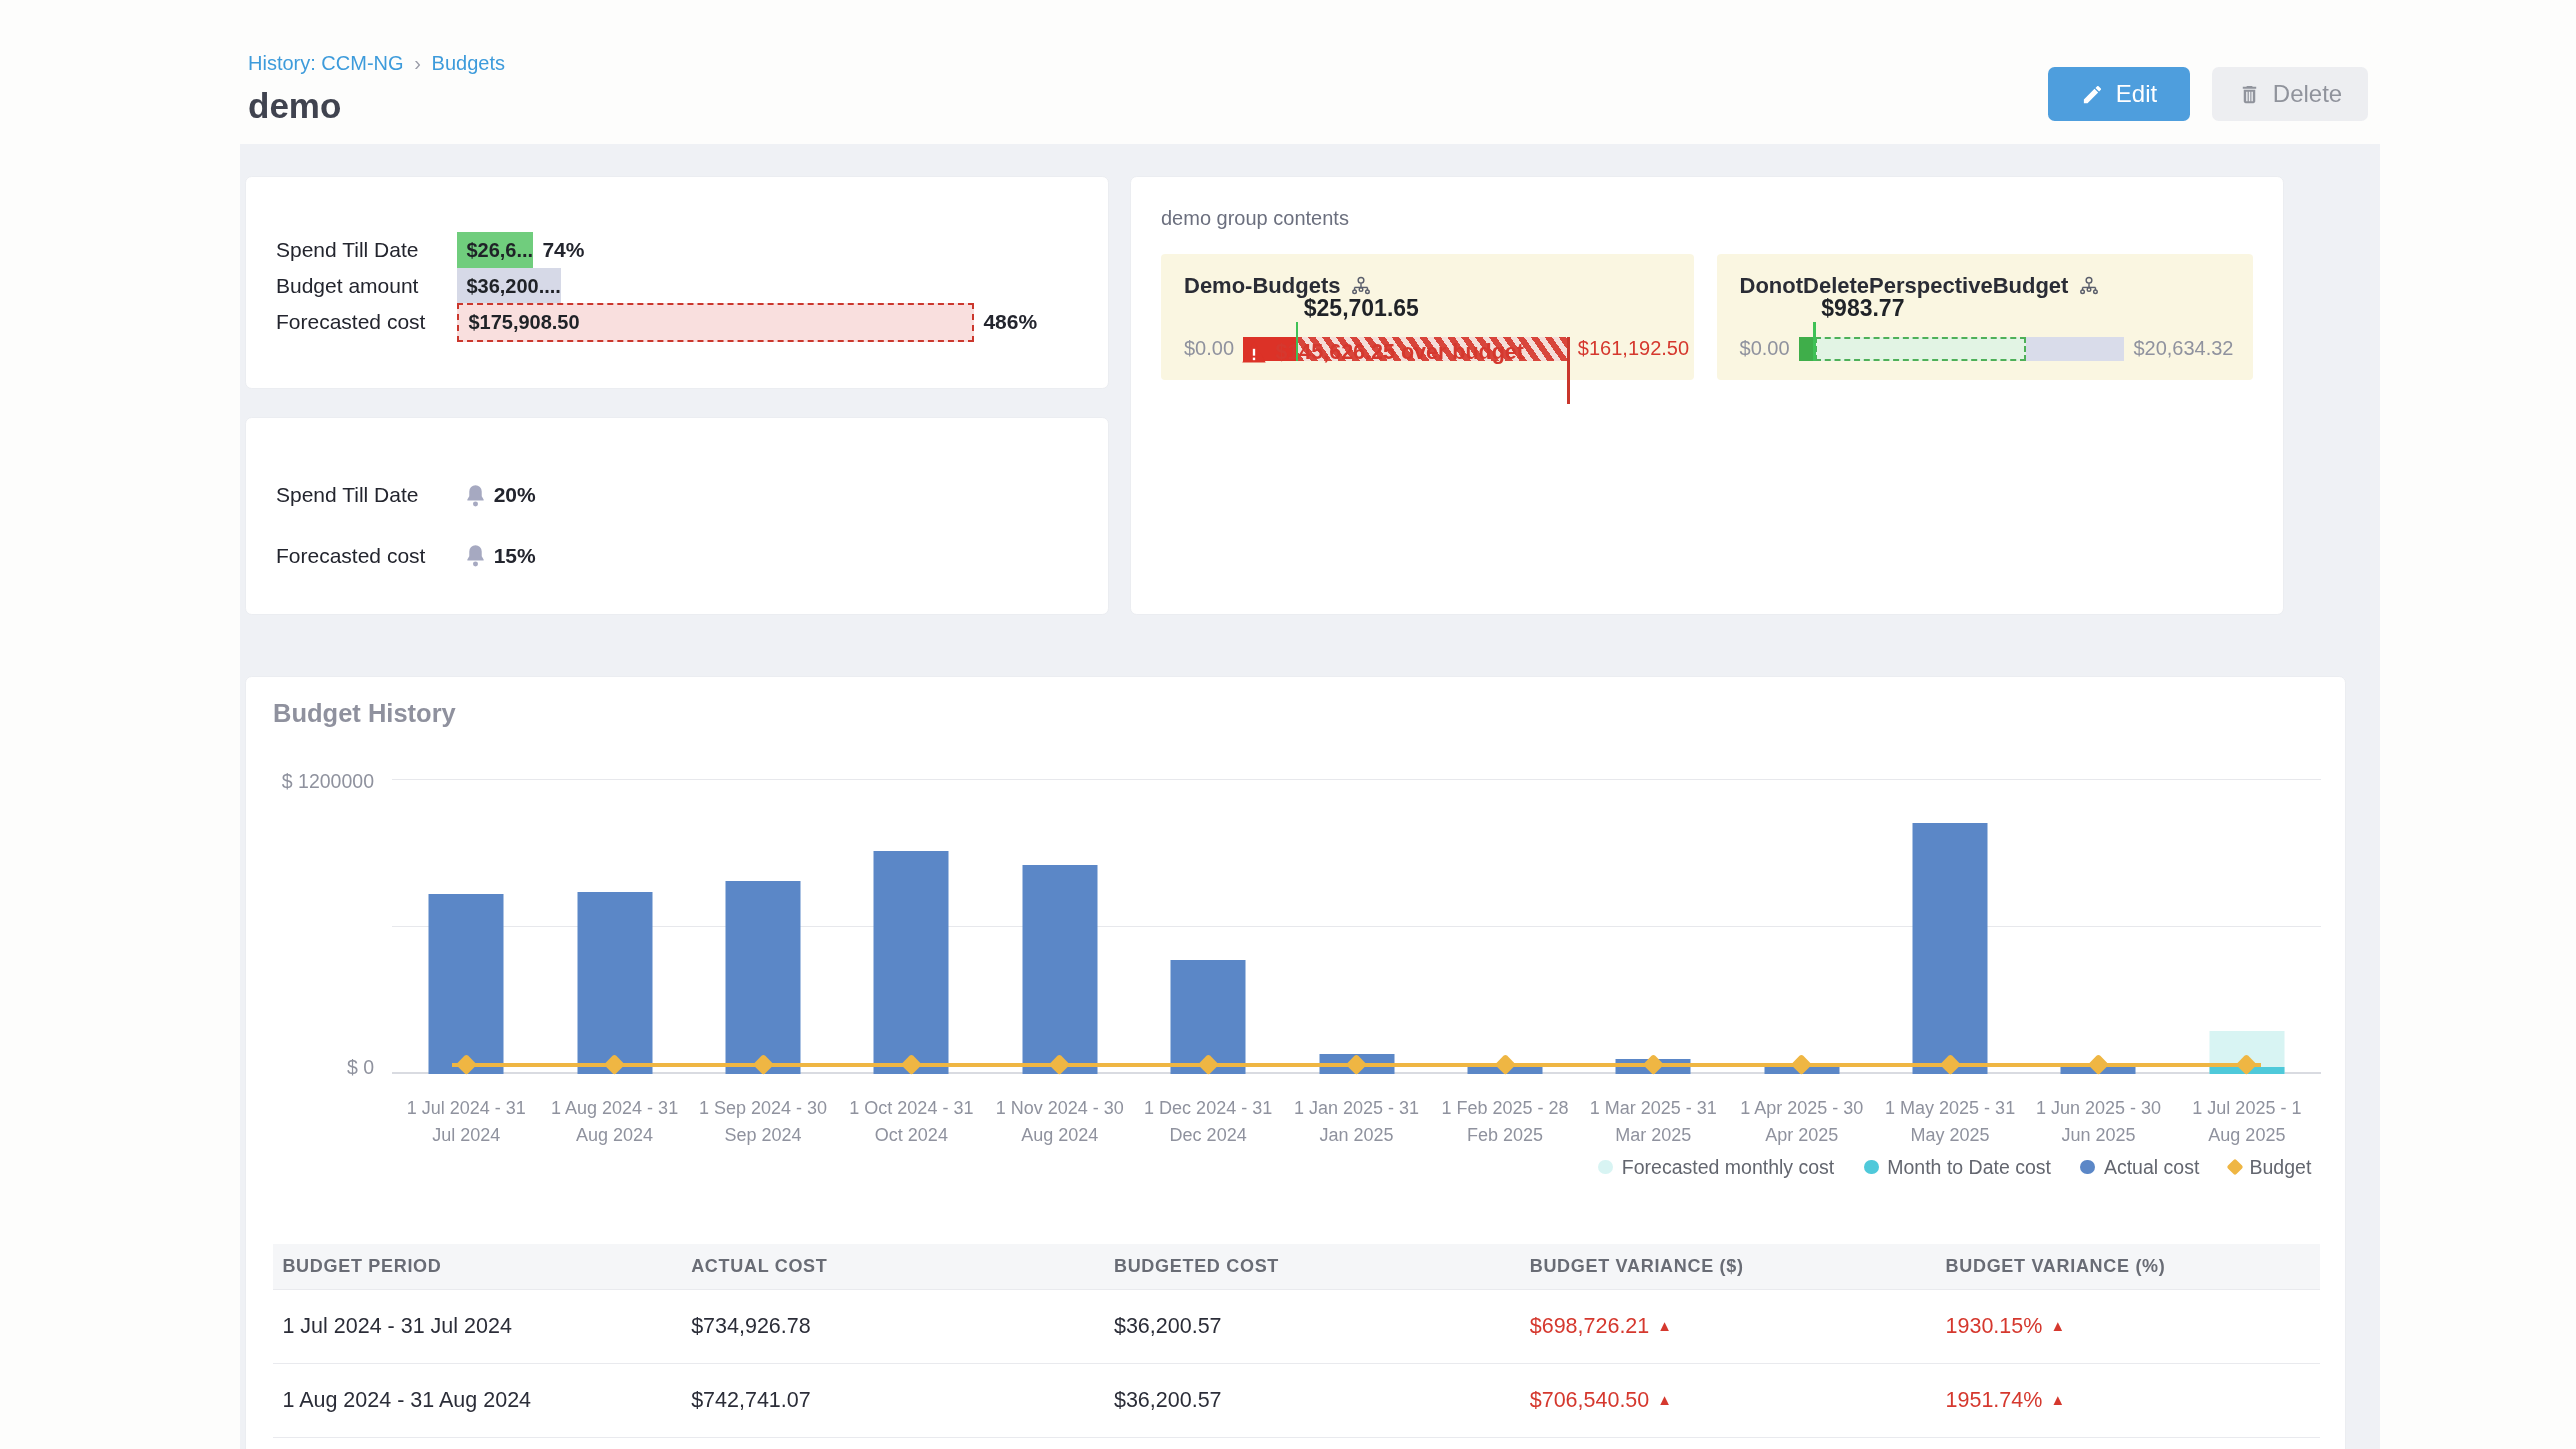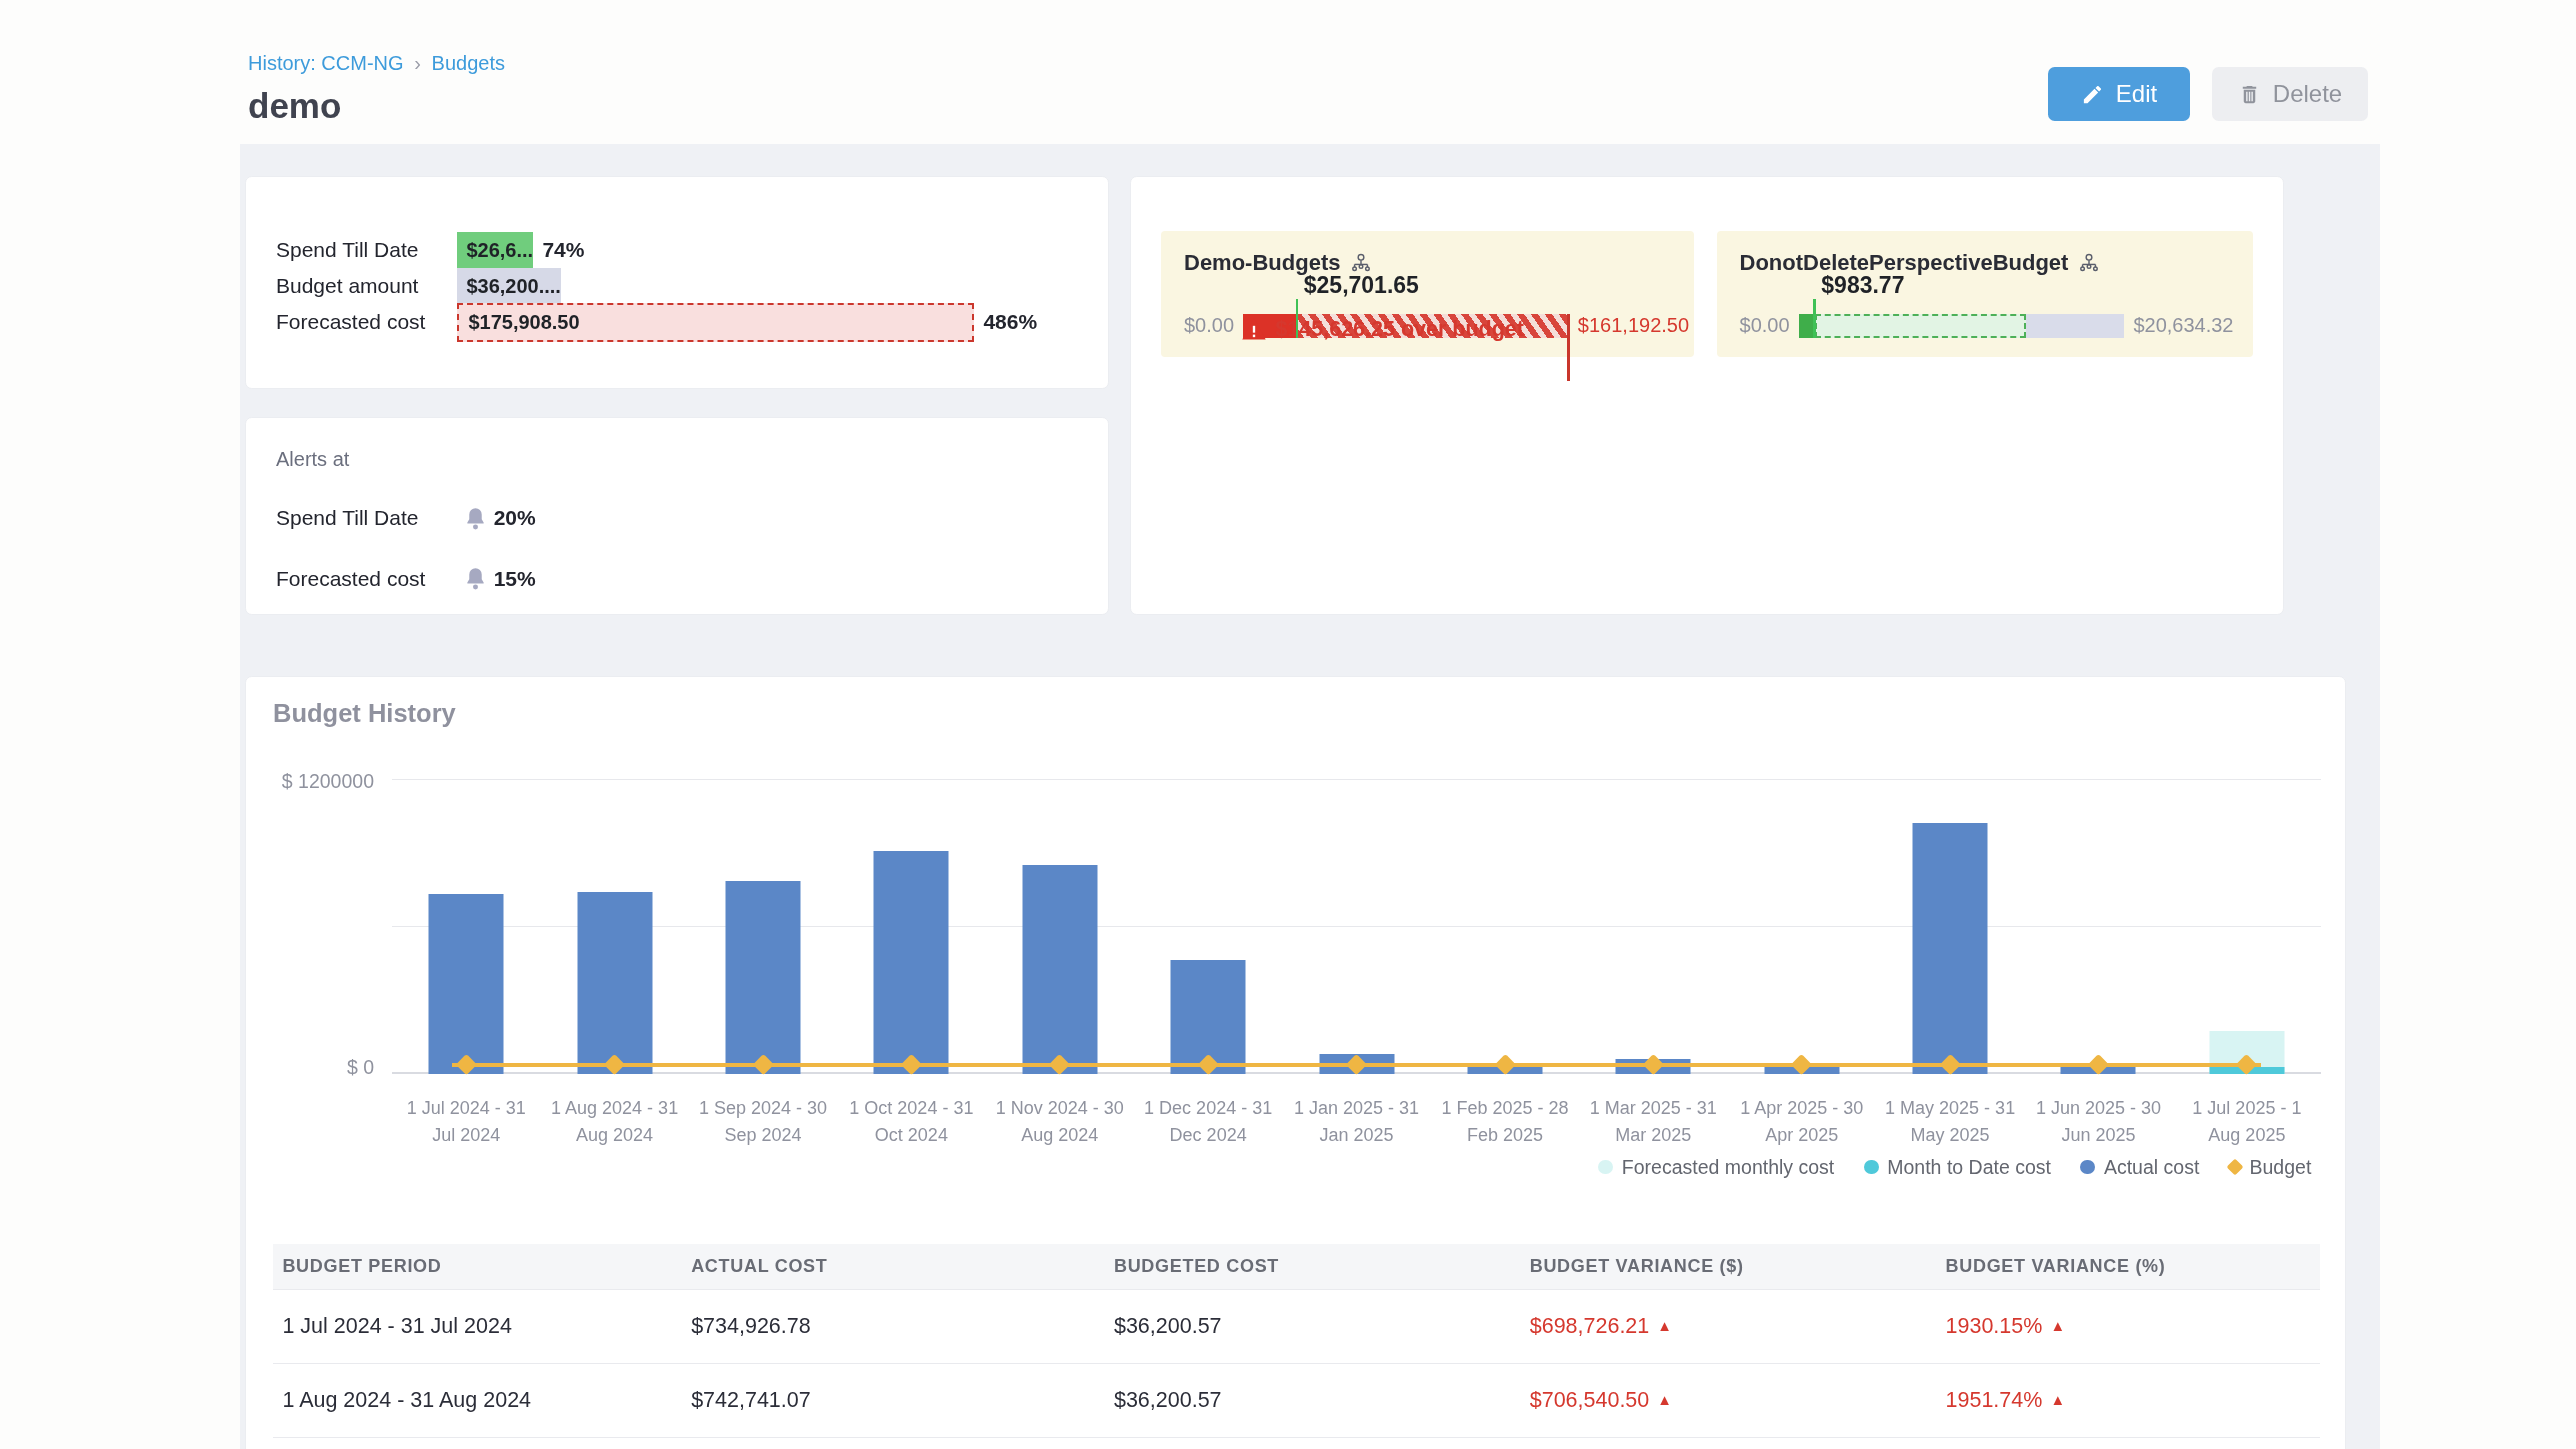--- a/index.html
+++ b/index.html
@@ -154,21 +154,20 @@
       </div>
       <div class="bp-row">
         <span class="bp-label">Forecasted cost</span>
         <span class="chip chip-pink">$175,908.50</span>
         <span class="chip-pct">486%</span>
       </div>
     </div>
   </div>
 
   <div id="card-alerts" class="card">
-    <div class="card-title">Alerts at</div>
     <div class="alert-row">
       <span class="alert-label">Spend Till Date</span>
       <span class="bell">
         <svg width="23" height="25.5" viewBox="0 0 24 26">
             <path fill="#a6a9c1" d="M12 2a6.5 6.5 0 0 0-6.5 6.5v5L3.5 17v1h17v-1l-2-3.5v-5A6.5 6.5 0 0 0 12 2z"></path>
             <circle cx="12" cy="21.5" r="2.6" fill="#a6a9c1"></circle>
           </svg>
       </span>
       <span class="alert-val">20%</span>
     </div>
@@ -178,20 +177,21 @@
         <svg width="23" height="25.5" viewBox="0 0 24 26">
             <path fill="#a6a9c1" d="M12 2a6.5 6.5 0 0 0-6.5 6.5v5L3.5 17v1h17v-1l-2-3.5v-5A6.5 6.5 0 0 0 12 2z"></path>
             <circle cx="12" cy="21.5" r="2.6" fill="#a6a9c1"></circle>
           </svg>
       </span>
       <span class="alert-val">15%</span>
     </div>
   </div>
 
   <div id="card-group" class="card">
+    <div class="card-title">demo group contents</div>
     <div class="mini-wrap">
 
       <div id="mini-0" class="mini-budget">
         <div class="mini-head">
           <span class="mini-name">Demo-Budgets</span>
           <span>
             <svg width="20" height="20" viewBox="0 0 28 28" fill="none" stroke="#5a5e6b" stroke-width="2">
               <circle cx="14" cy="6" r="4"></circle>
                 <line x1="14" y1="10" x2="14" y2="16"></line>
                 <line x1="5" y1="16" x2="23" y2="16"></line>

